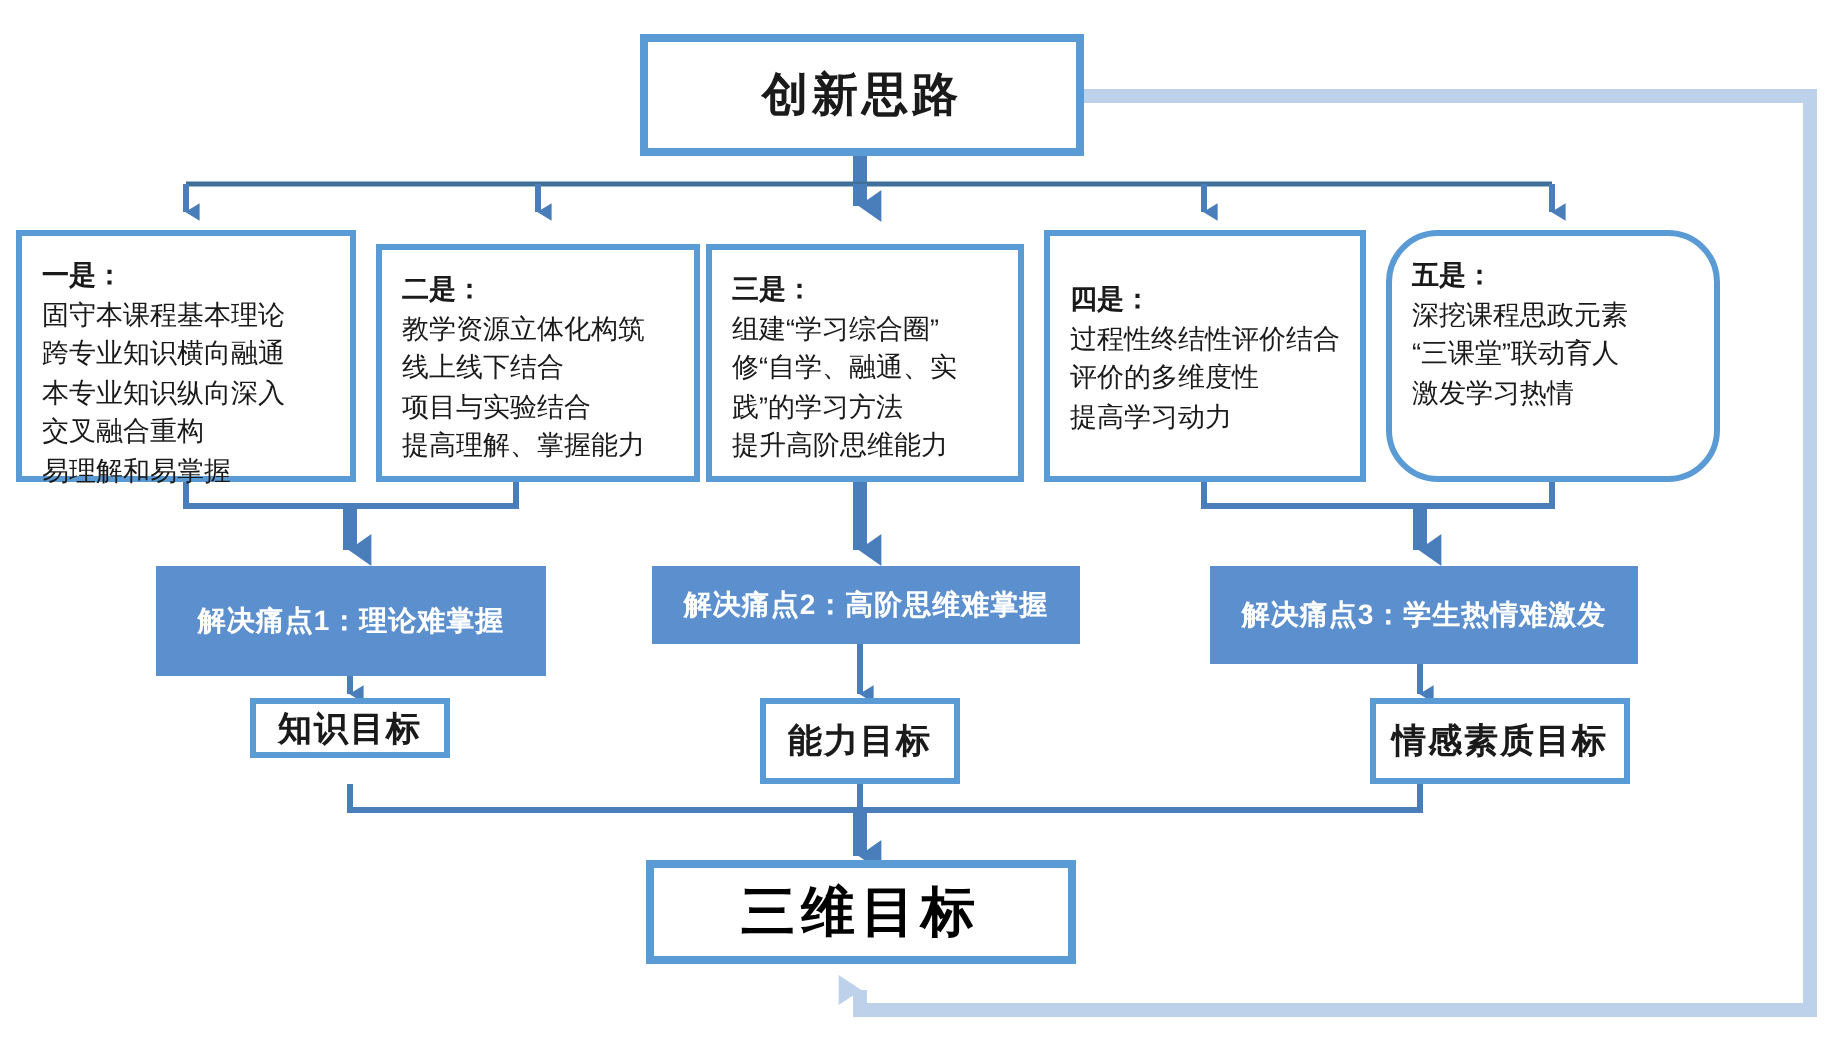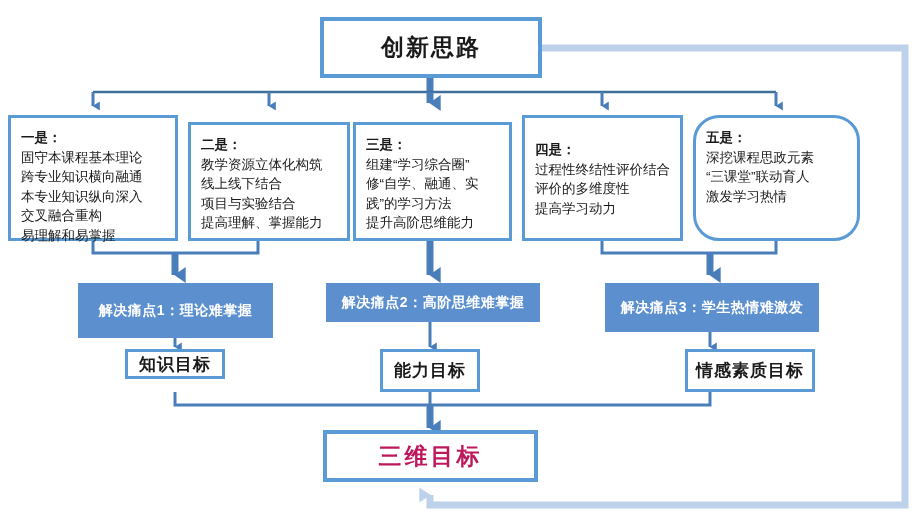--- a/index.html
+++ b/index.html
@@ -19,21 +19,21 @@
   .item-line{font-size:13.5px;color:#1a1a1a;line-height:1.45;white-space:nowrap;}
 
   .pain{position:absolute;box-sizing:border-box;background:#5B8FCE;
         display:flex;align-items:center;justify-content:center;}
   .pain-text{font-size:14px;font-weight:700;color:#ffffff;letter-spacing:0.5px;}
 
   .goal{position:absolute;box-sizing:border-box;background:#ffffff;
         border:3px solid #5B9BD5;display:flex;align-items:center;justify-content:center;}
   .goal-text{font-size:17px;font-weight:700;color:#1a1a1a;letter-spacing:1px;}
 
-  .final-text{font-size:23px;font-weight:700;color:#be185d;letter-spacing:3px;}
+  .final-text{font-size:27px;font-weight:700;color:#000000;letter-spacing:3px;}
 </style>
 </head>
 <body>
 
 <div id="stage">
 
   <svg class="layer" viewBox="0 0 919 521">
     <defs>
       <marker id="ah" markerWidth="10" markerHeight="10" refX="4.6" refY="7.4" orient="auto" markerUnits="userSpaceOnUse">
         <path d="M0.2,0.6 L4.6,7.8 L9.0,0.6 Z" fill="#4A7EBB"></path>

